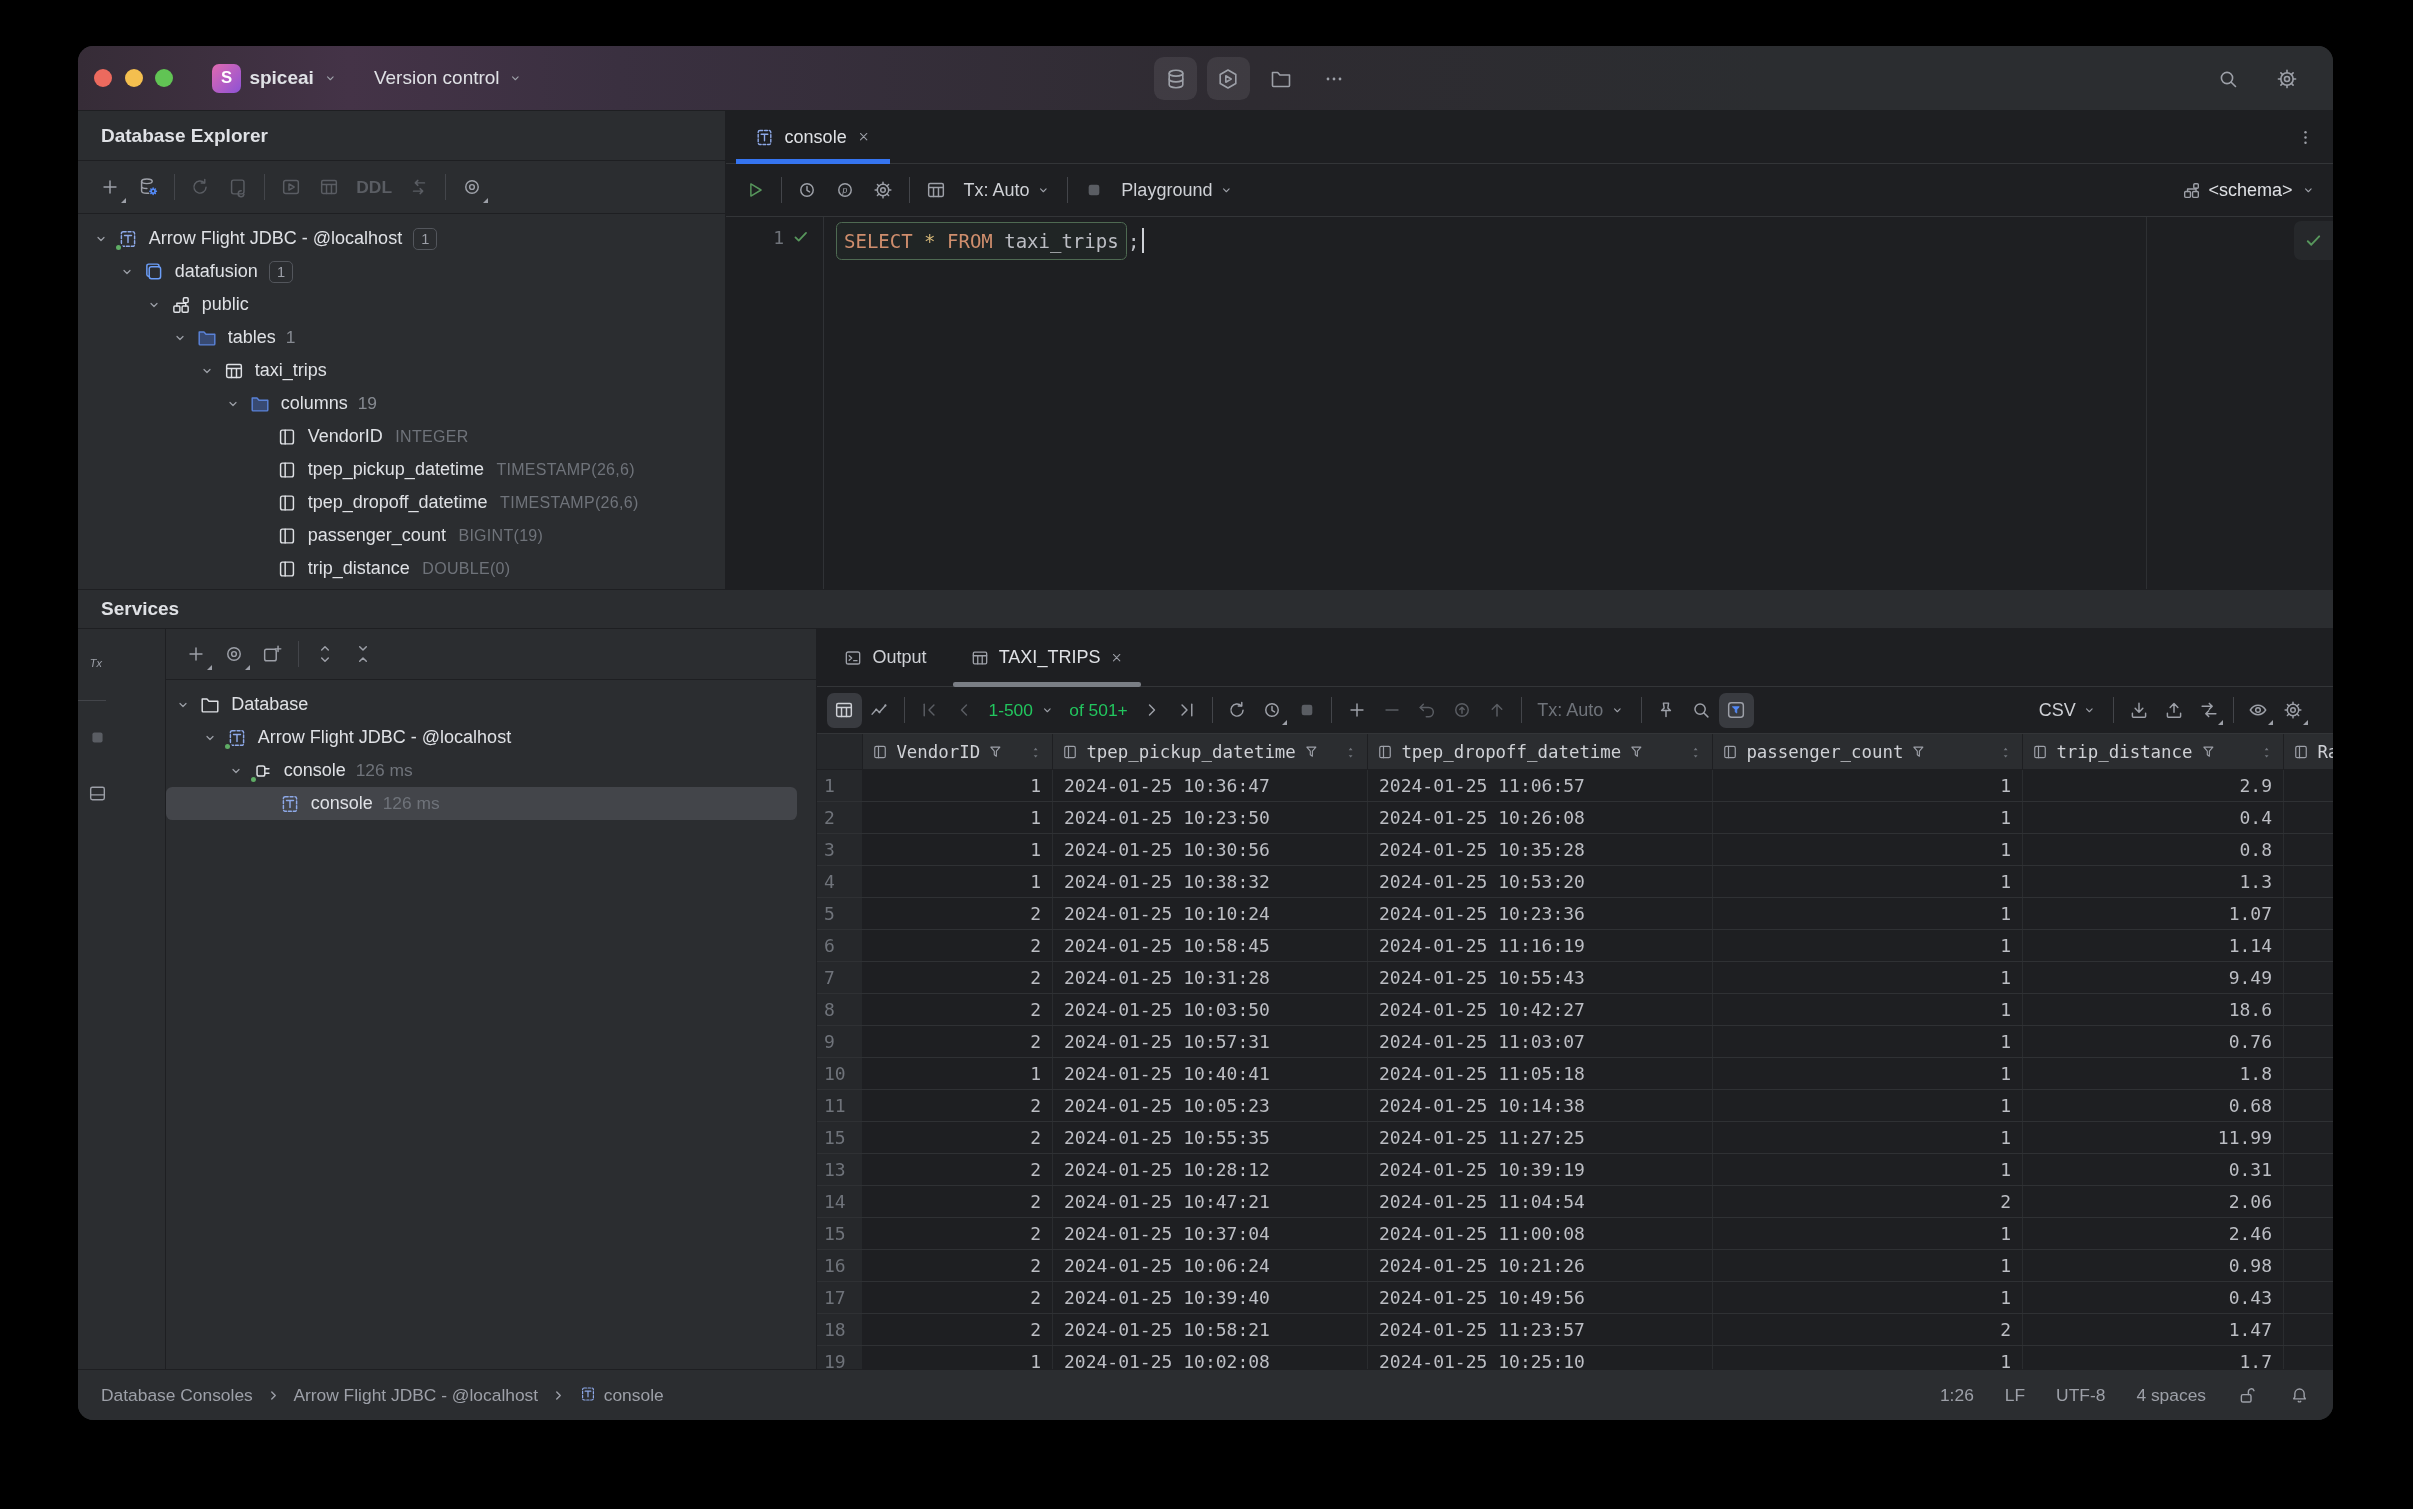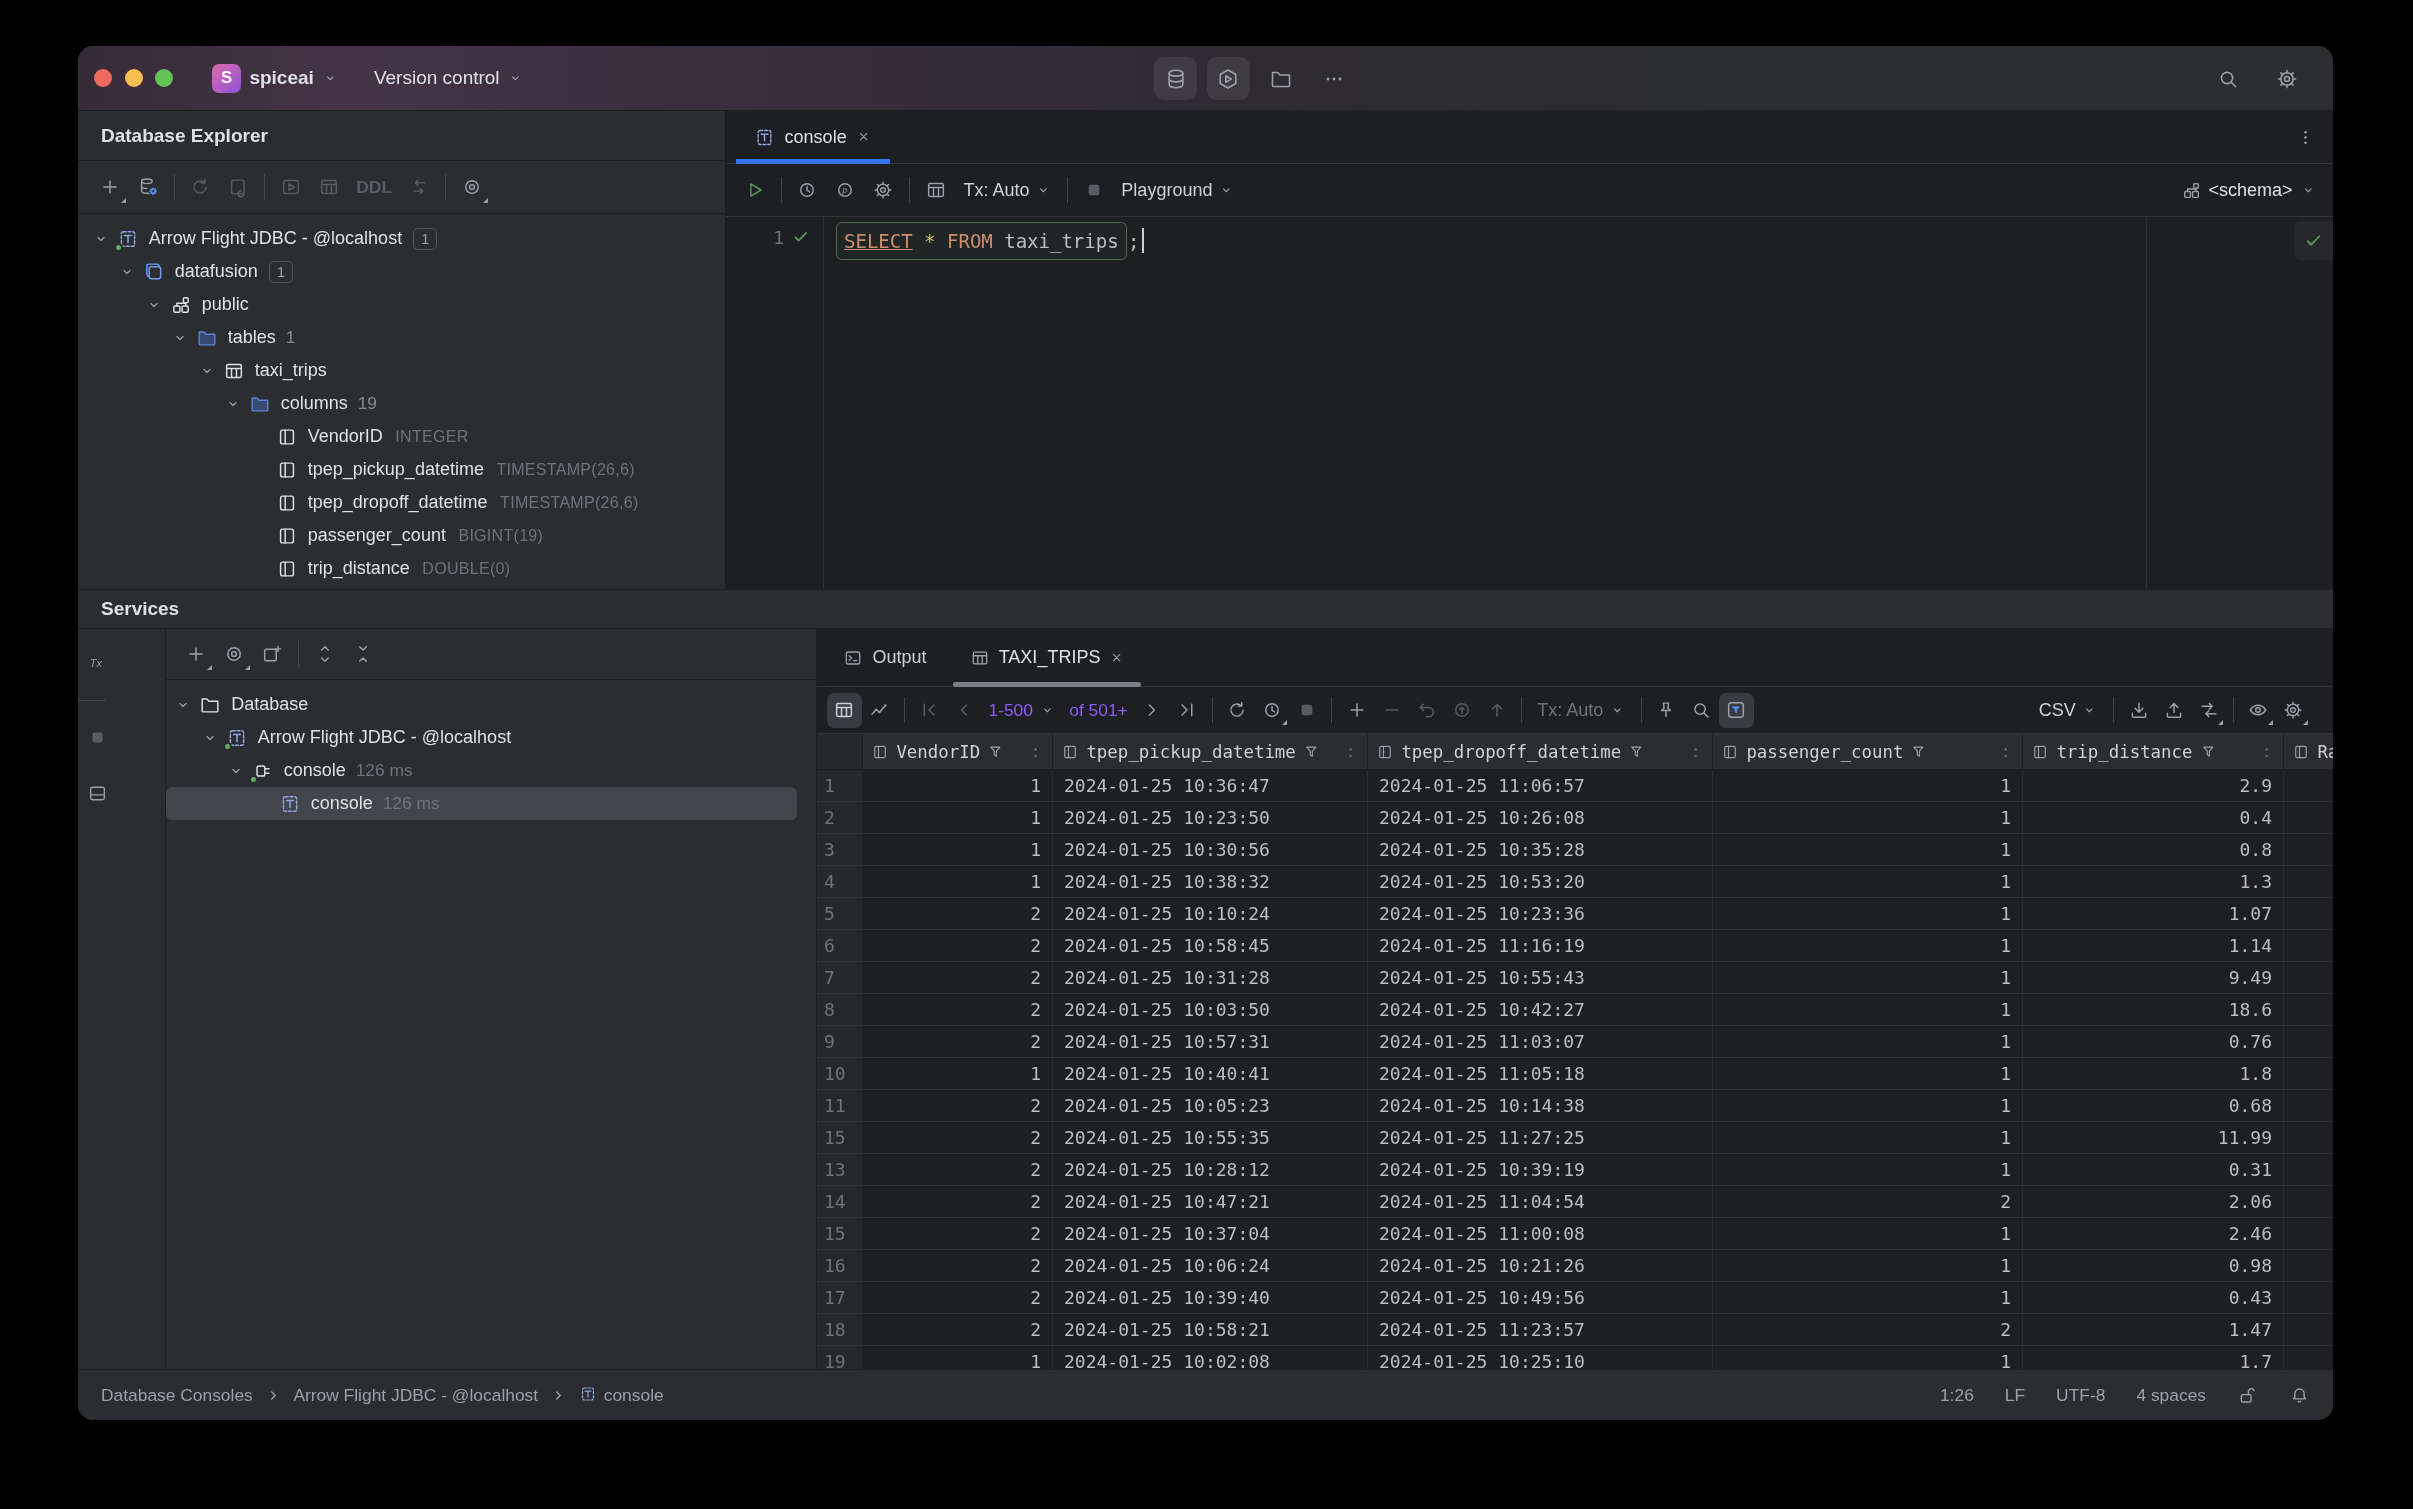--- a/index.html
+++ b/index.html
@@ -83,21 +83,21 @@
   
   .results{flex:1;display:flex;flex-direction:column;background:#1e1f22;overflow:hidden}
   .rtabs{height:58px;flex:none;display:flex;align-items:center;border-bottom:0.7px solid #333538}
   .rtab{height:58px;display:flex;align-items:center;gap:9px;padding:0 16.7px;margin-left:9.8px;font-size:18px;color:#cfd1d6;position:relative}
   .rtab i{width:20px;height:20px}
   .rtab.active{color:#dfe1e5}
   .runder{position:absolute;left:0;right:0;bottom:0;height:4.2px;background:#7a7e85;border-radius:2.1px}
   .rtoolbar{height:47px;flex:none;display:flex;align-items:center;padding:0 9.8px;border-bottom:0.7px solid #333538}
   .rtoolbar .ttbtn{width:35px;height:35px}
   .ttbtn.on{background:#393b40}
-  .pg-txt{font-size:17.4px;color:#8b5cf6;display:flex;align-items:center;gap:5.6px;padding:0 7px}
+  .pg-txt{font-size:17.4px;color:#22c55e;display:flex;align-items:center;gap:5.6px;padding:0 7px}
   .rt-right{margin-left:auto;display:flex;align-items:center;padding-right:12.5px}
   
   .grid{flex:1;display:flex;flex-direction:column;overflow:hidden;font-family:"DejaVu Sans Mono",monospace}
   .ghead{height:36px;flex:none;display:flex;background:#2b2d30;border-bottom:0.7px solid #1e1f22}
   .gh-cell{display:flex;align-items:center;gap:7px;padding:0 8.4px;border-right:0.7px solid #1e1f22;font-size:17.4px;color:#cfd1d6;flex:none;overflow:hidden}
   .gh-cell .cic{width:18px;height:18px;color:#9da0a8}
   .gh-cell .fic{width:16.7px;height:16.7px;color:#9da0a8}
   .gh-cell .sic{width:15.3px;height:15.3px;color:#6f737a;margin-left:auto}
   .rncell{width:46px;background:#26282b;padding:0 7px}
   .gbody{flex:1;overflow:hidden}
@@ -525,21 +525,21 @@
         <div class="gutter">
           <span class="lnum">1</span>
           <i data-icon="check" class="ok">
               <svg viewBox="0 0 24 24" fill="none" stroke="currentColor" stroke-width="1.6" stroke-linecap="round" stroke-linejoin="round">
                 <path d="M5.5 12.8l4 4 9-9.5" stroke-width="2.2"></path>
               </svg>
             </i>
         </div>
         <div class="eline">
           <span class="stmt" id="sql-stmt">
-              <span class="kw" style="white-space: pre; text-decoration: underline;">SELECT</span>
+              <span class="kw" style="white-space: pre;">SELECT</span>
               <span class="pl" style="white-space: pre;"> </span>
               <span class="star" style="white-space: pre;">*</span>
               <span class="pl" style="white-space: pre;"> </span>
               <span class="kw" style="white-space: pre;">FROM</span>
               <span class="pl" style="white-space: pre;"> taxi_trips</span>
             </span>
             <span class="term">;</span>
             <span class="caret"></span>
         </div>
         <div class="guide"></div>

